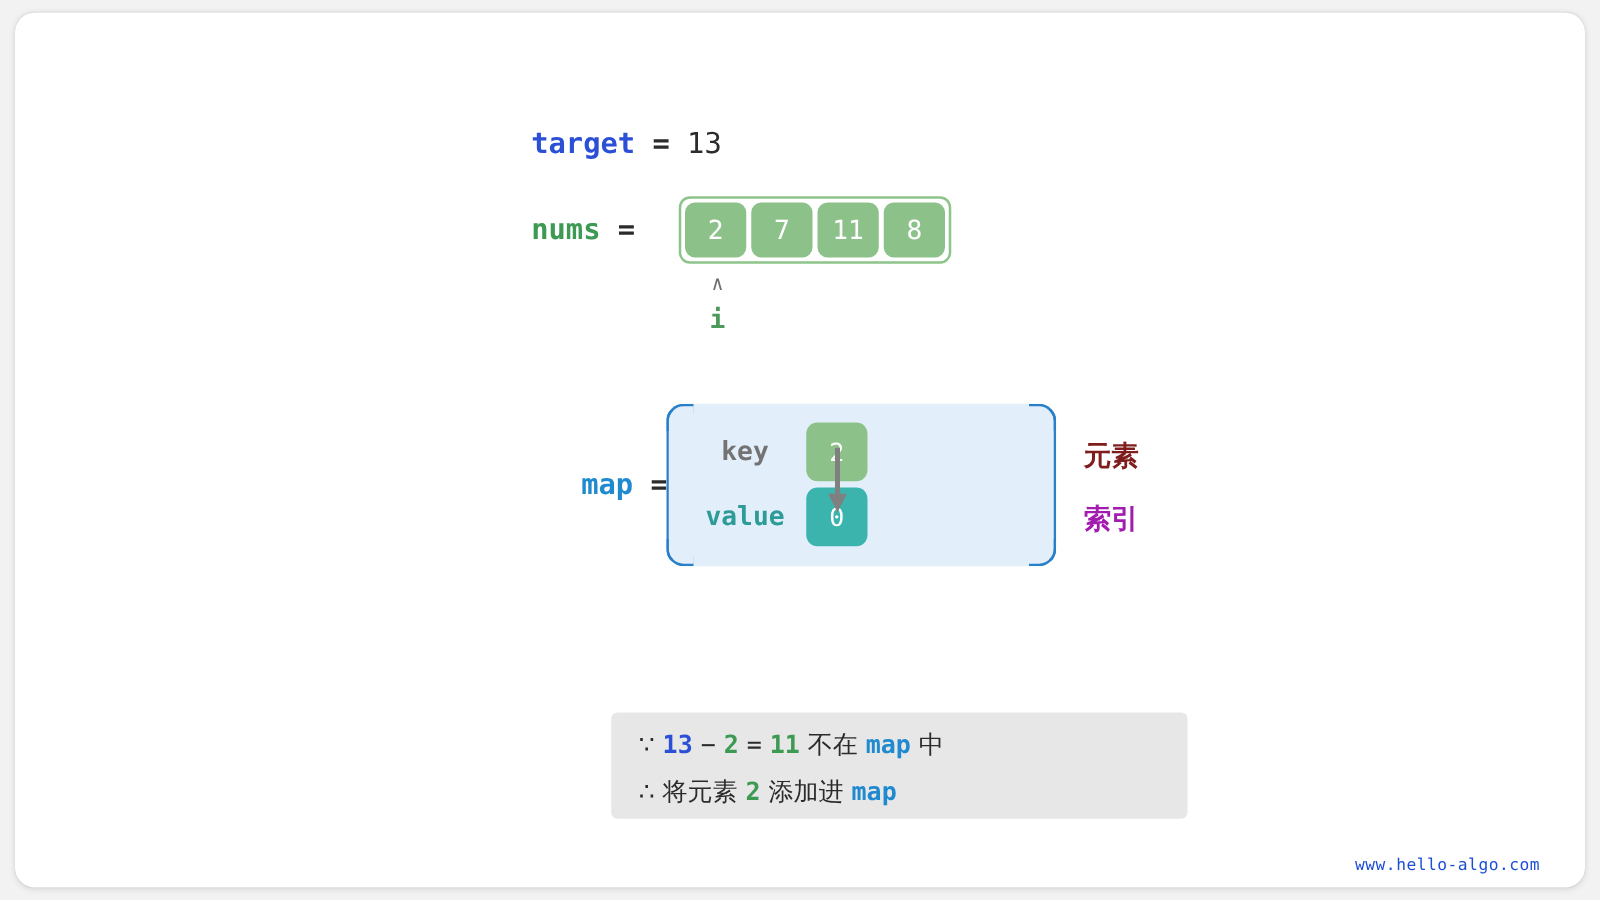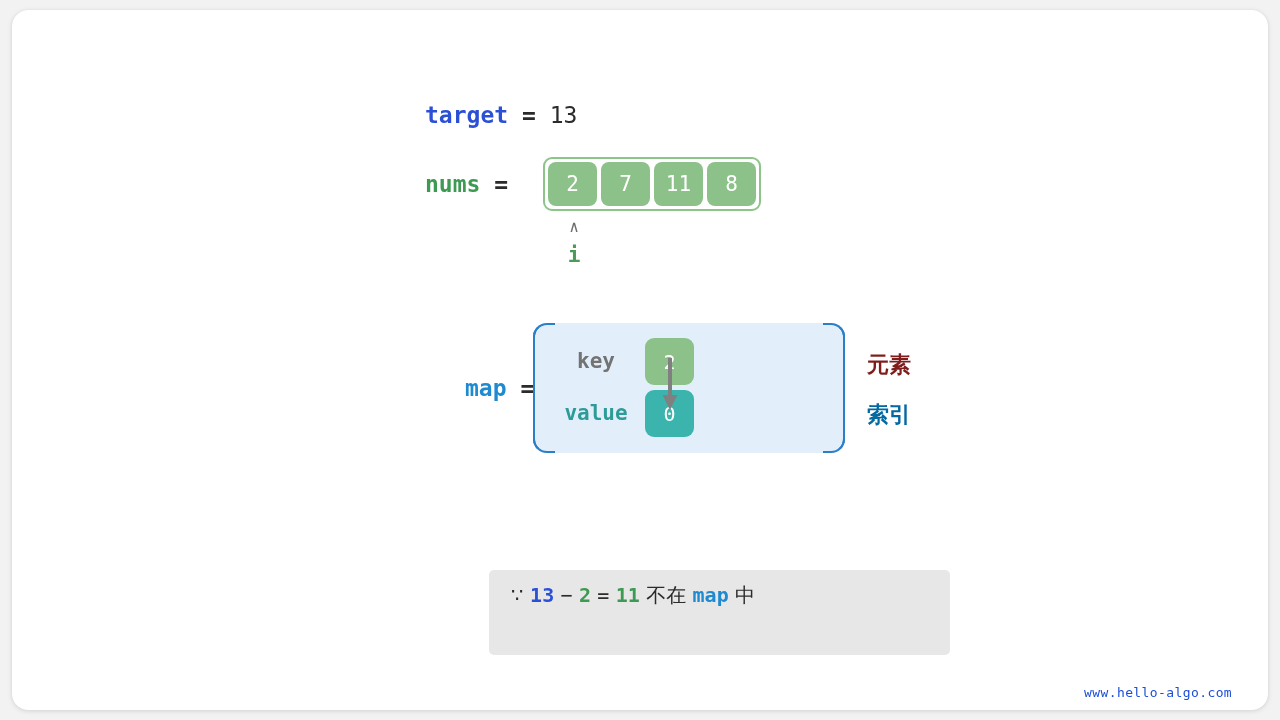--- a/index.html
+++ b/index.html
@@ -186,21 +186,21 @@
 
   #legend-elem {
     left: 855px; top: 340px;
     color: #7f1d1d;
     font-size: 22px; font-weight: bold;
     font-family: "DejaVu Sans", sans-serif;
     white-space: nowrap;
   }
   #legend-index {
     left: 855px; top: 390px;
-    color: #0369a1;
+    color: #a21caf;
     font-size: 22px; font-weight: bold;
     font-family: "DejaVu Sans", sans-serif;
     white-space: nowrap;
   }
 
   
   #caption {
     left: 492px; top: 513px;
     font-size: 21px;
     color: #2b2b2b;
@@ -296,18 +296,21 @@
     </svg>
 
     <div class="abs" id="legend-elem">元素</div>
     <div class="abs" id="legend-index">索引</div>
 
 
     <div class="abs" id="note-box">
       <div class="note-line" id="note-line-1">
         <span class="sym">∵</span><span>&nbsp;</span><span class="blue">13</span><span>&nbsp;</span><span class="op">−</span><span>&nbsp;</span><span class="green">2</span><span>&nbsp;</span><span class="op">=</span><span>&nbsp;</span><span class="green">11</span><span>&nbsp;</span><span>不在</span><span>&nbsp;</span><span class="map">map</span><span>&nbsp;</span><span>中</span>
       </div>
+      <div class="note-line" id="note-line-2">
+        <span class="sym">∴</span><span>&nbsp;</span><span>将元素</span><span>&nbsp;</span><span class="green">2</span><span>&nbsp;</span><span>添加进</span><span>&nbsp;</span><span class="map">map</span>
+      </div>
     </div>
 
     <div class="abs" id="watermark">www.hello-algo.com</div>
 
   </div>
 </div>
 
 </body></html>

